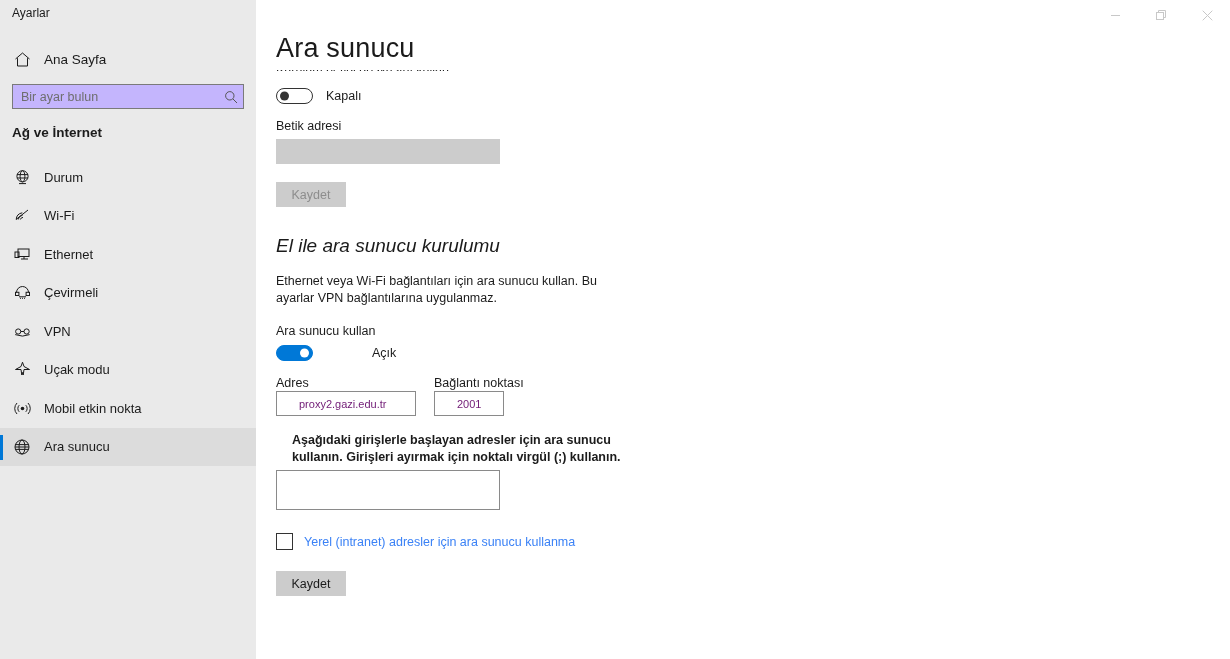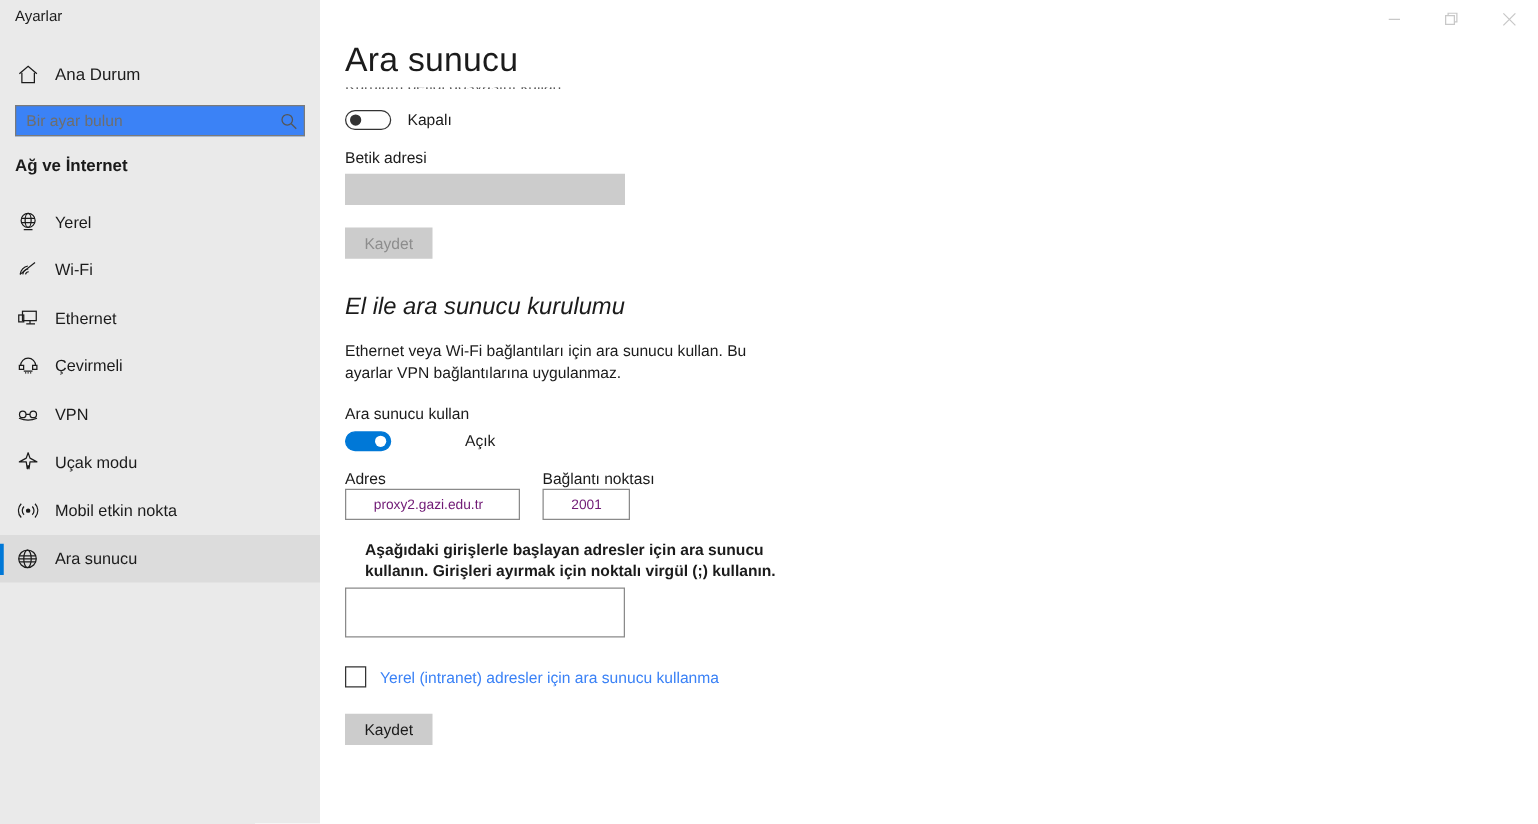--- a/index.html
+++ b/index.html
@@ -77,21 +77,21 @@
   }
   .home-label {
     font-size: 13.5px;
     color: #1b1b1b;
   }
 
   .search-wrap {
     position: absolute;
     left: 12px; top: 84px;
     width: 232px; height: 25px;
-    background: #3b82f6;
+    background: #c4b5fd;
     border: 1px solid #7a7a7a;
     box-sizing: border-box;
     display: flex; align-items: center;
   }
   .search-input {
     flex: 1;
     border: none; outline: none;
     background: transparent;
     font-family: "Liberation Sans", sans-serif;
     font-size: 12.5px;
@@ -321,21 +321,21 @@
 
   <div class="sidebar">
 
     <div class="home-row">
       <span class="home-icon">
         <svg width="17" height="17" viewBox="0 0 17 17">
           <path d="M1.5 8 L8.5 2 L15.5 8" fill="none" stroke="currentColor" stroke-width="1"></path>
           <path d="M3.5 7.2 V15 H13.5 V7.2" fill="none" stroke="currentColor" stroke-width="1"></path>
         </svg>
       </span>
-      <span class="home-label">Ana Durum</span>
+      <span class="home-label">Ana Sayfa</span>
     </div>
 
     <div class="search-wrap">
       <input class="search-input" type="text" placeholder="Bir ayar bulun" style="">
       <span class="search-icon">
         <svg width="14" height="14" viewBox="0 0 14 14">
           <circle cx="5.8" cy="5.8" r="4.2" fill="none" stroke="currentColor" stroke-width="1"></circle>
           <path d="M9 9 L13 13" stroke="currentColor" stroke-width="1"></path>
         </svg>
       </span>
@@ -347,21 +347,21 @@
 
       <div class="navitem">
         <span class="nav-icon">
           <svg width="17" height="17" viewBox="0 0 17 17">
             <circle cx="8.5" cy="7.3" r="5.6" fill="none" stroke="currentColor" stroke-width="1"></circle>
             <ellipse cx="8.5" cy="7.3" rx="2.4" ry="5.6" fill="none" stroke="currentColor" stroke-width="1"></ellipse>
             <path d="M3 5.6 H14 M3 9 H14" stroke="currentColor" stroke-width="1"></path>
             <path d="M5 14.6 H12" stroke="currentColor" stroke-width="1"></path>
           </svg>
         </span>
-        <span class="nav-label">Yerel</span>
+        <span class="nav-label">Durum</span>
       </div>
 
       <div class="navitem">
         <span class="nav-icon">
           <svg width="17" height="17" viewBox="0 0 17 17">
             <path d="M2 12.5 L14 3" stroke="currentColor" stroke-width="1"></path>
             <path d="M4.2 12.5 A5 5 0 0 1 8.6 8.2" fill="none" stroke="currentColor" stroke-width="1"></path>
             <path d="M6.4 12.5 A2.8 2.8 0 0 1 9 10.4" fill="none" stroke="currentColor" stroke-width="1"></path>
             <path d="M2.2 12.5 A7.3 7.3 0 0 1 8.3 5.8" fill="none" stroke="currentColor" stroke-width="1"></path>
           </svg>

